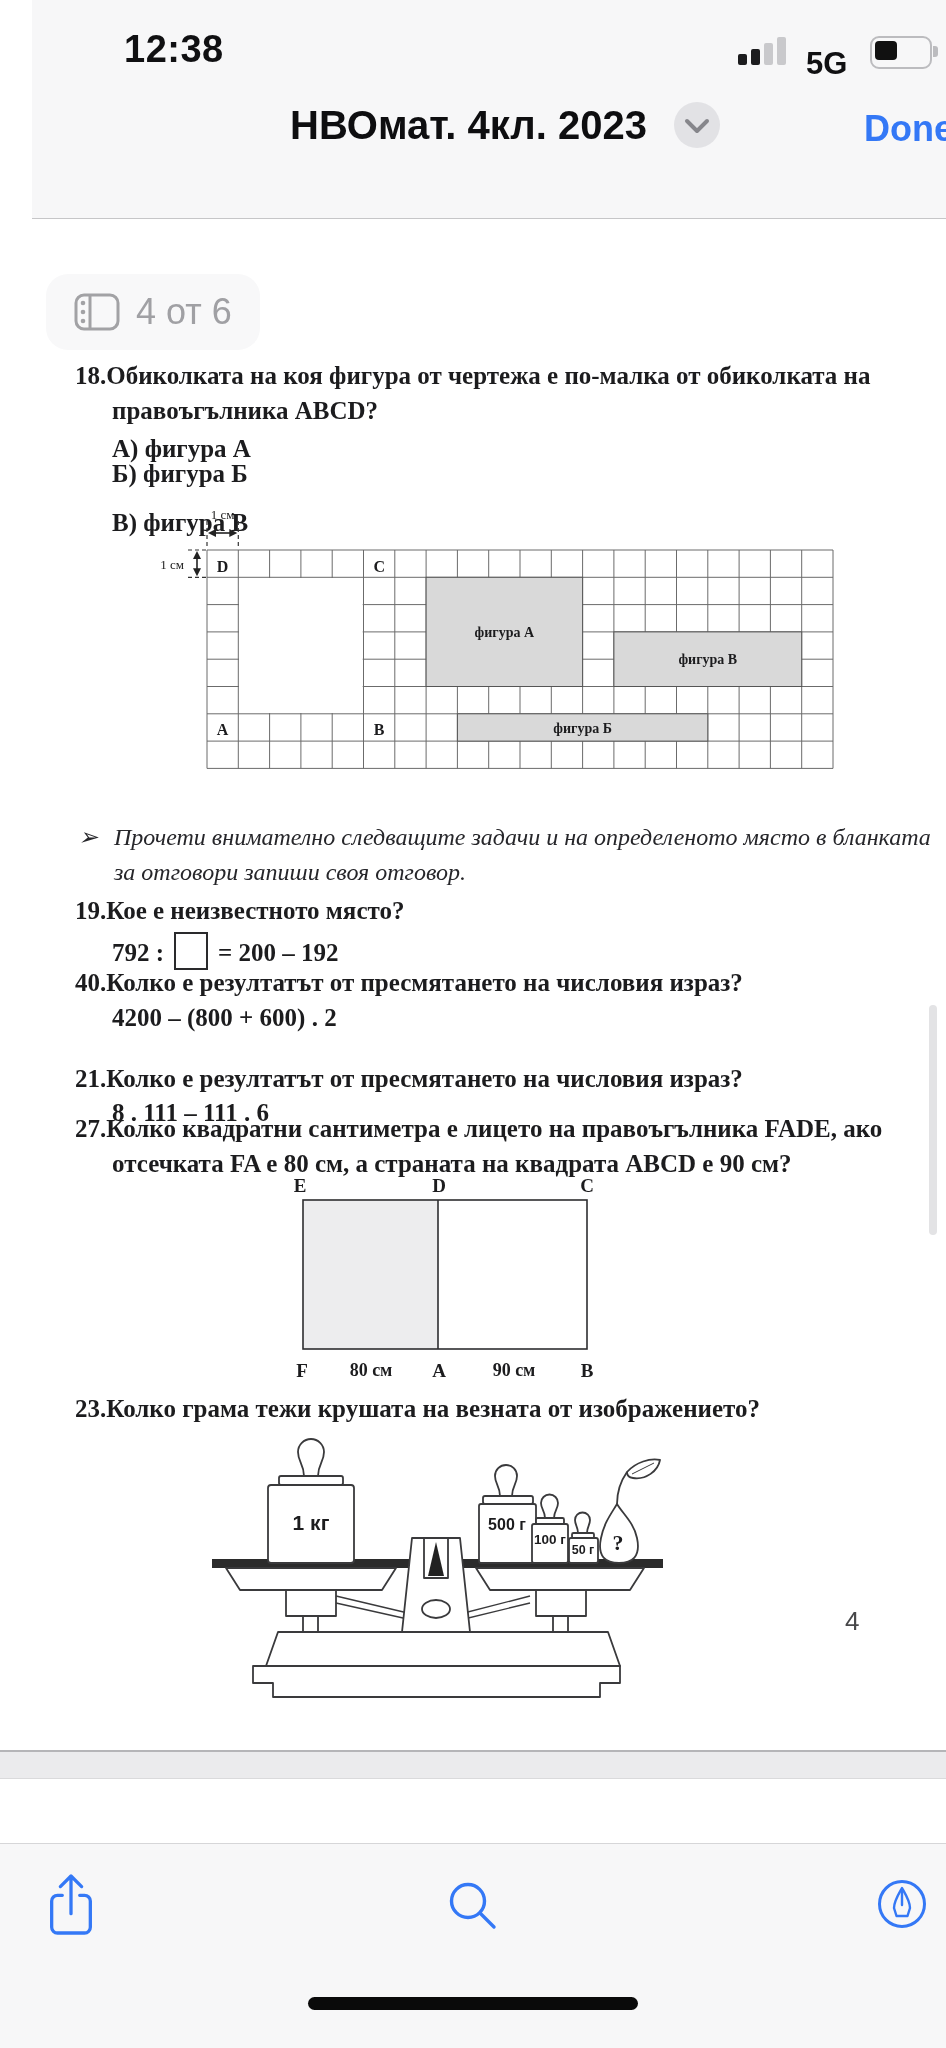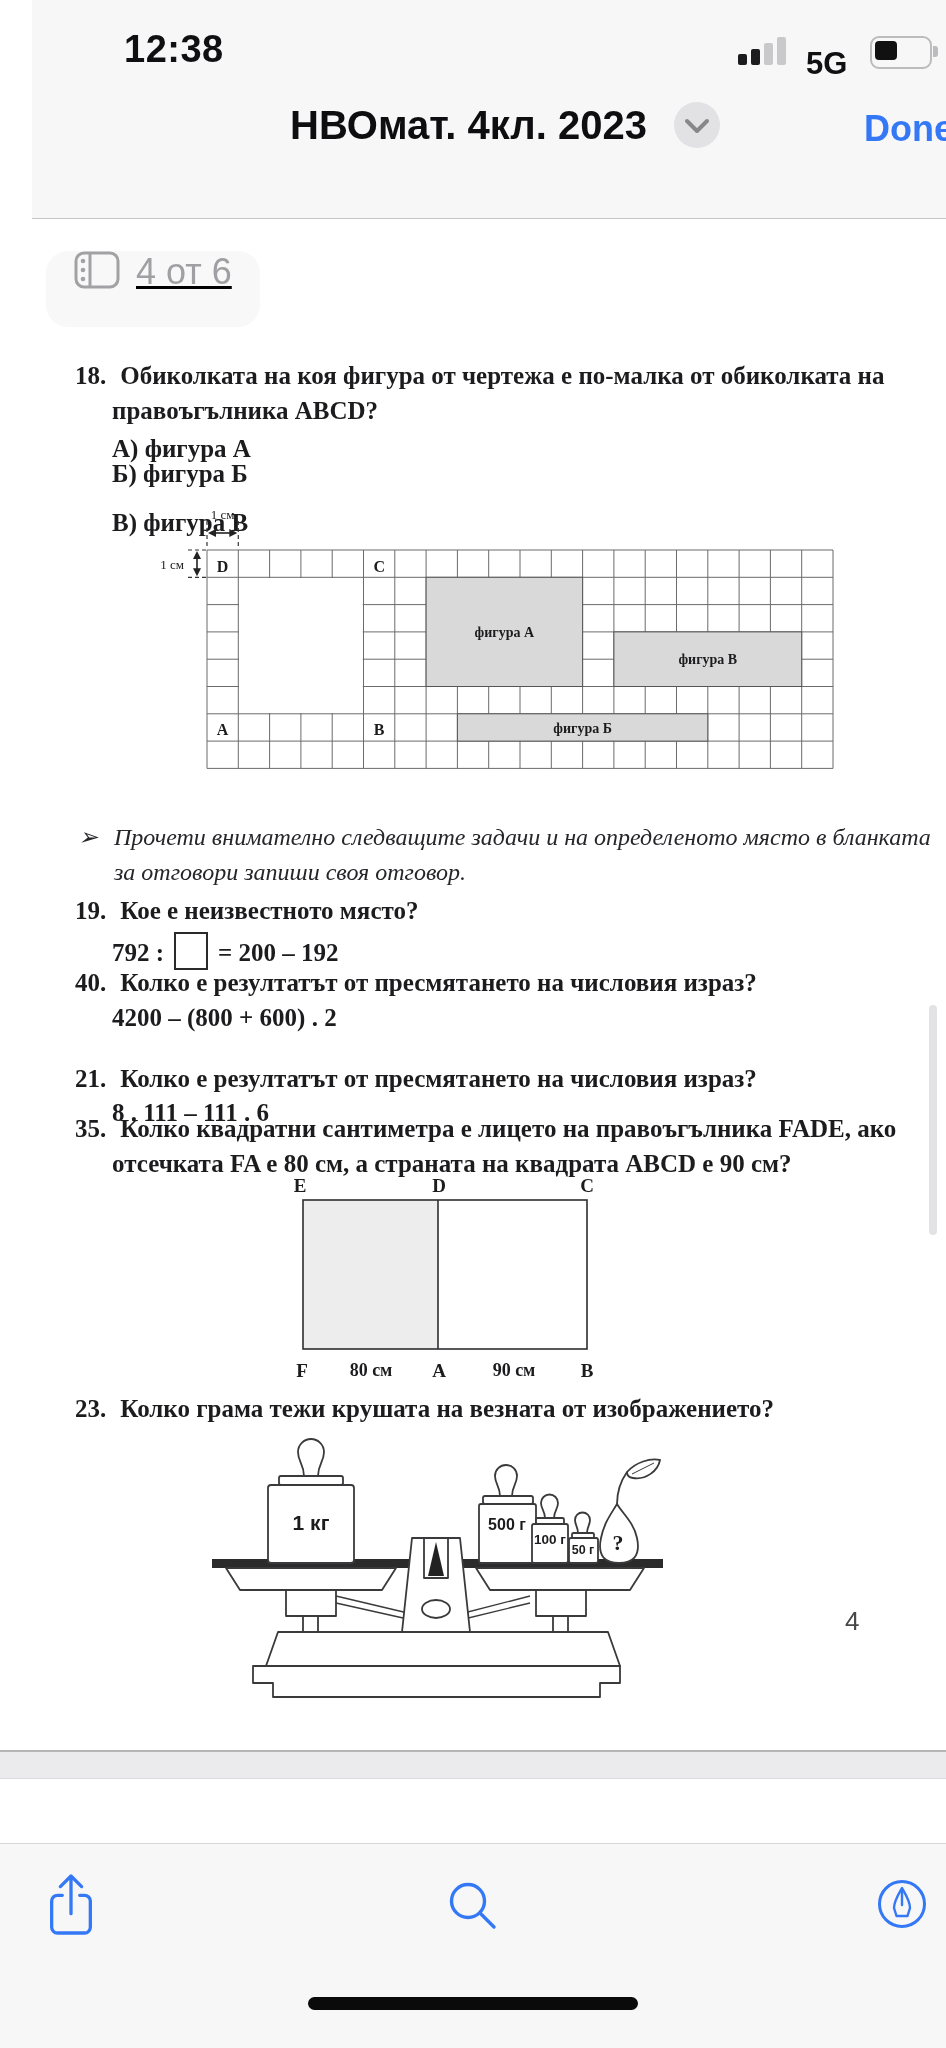--- a/index.html
+++ b/index.html
@@ -12,27 +12,27 @@
   .time{position:absolute;left:92px;top:28px;font-size:38px;font-weight:600;color:#101012;letter-spacing:.5px;}
   .fiveg{position:absolute;left:774px;top:46px;font-size:31px;font-weight:600;color:#101012;}
   .batt{position:absolute;left:838px;top:36px;width:58px;height:29px;border:2px solid #bcbcbf;border-radius:9px;}
   .batt .lvl{position:absolute;left:3px;top:3px;width:22px;height:19px;background:#111;border-radius:4px;}
   .batt .nub{position:absolute;right:-8px;top:8px;width:5px;height:11px;background:#bcbcbf;border-radius:0 3px 3px 0;}
   .navrow{position:absolute;left:0;right:0;top:102px;display:flex;justify-content:center;align-items:center;gap:27px;}
   .navtitle{font-size:40px;font-weight:600;color:#0e0e10;}
   .chev{width:46px;height:46px;border-radius:23px;background:#e2e2e5;display:flex;align-items:center;justify-content:center;}
   .done{position:absolute;right:24px;top:108px;font-size:36px;font-weight:600;color:#3478F6;}
   
-  .pill{position:absolute;left:46px;top:251px;height:76px;display:inline-flex;align-items:flex-start;
-        gap:16px;padding:0 28px;background:#f8f8f9;border-radius:22px;text-decoration:underline;}
+  .pill{position:absolute;left:46px;top:274px;height:76px;display:inline-flex;align-items:center;
+        gap:16px;padding:0 28px;background:#f8f8f9;border-radius:22px;}
   .pill-label{font-size:36px;font-weight:500;color:#a0a0a4;}
   
   .ql{position:absolute;white-space:nowrap;font-family:"Liberation Serif",serif;font-weight:bold;
       font-size:25px;color:#1c1c1e;line-height:1;}
-  .ql .num{margin-right:14px;}
+  .ql .num{margin-right:0;}
   .note{position:absolute;white-space:nowrap;font-family:"Liberation Serif",serif;font-style:italic;
         font-size:24px;color:#26262a;line-height:1;}
   .exprbox{display:inline-block;width:30px;height:34px;border:2px solid #2a2a2c;vertical-align:-9px;margin:0 10px;background:#fff;}
   .pagenum{position:absolute;left:845px;top:1606px;font-size:26px;color:#48484a;}
   
   .gapband{position:absolute;left:0;top:1750px;width:946px;height:26px;background:#ebebed;
            border-top:2px solid #b5b5b8;border-bottom:1px solid #dadadc;}
   .toolbar{position:absolute;left:0;top:1843px;width:946px;height:205px;background:#f7f7f8;border-top:1px solid #d6d6d8;}
   .homebar{position:absolute;left:308px;top:1996px;width:330px;height:13px;background:#0a0a0a;border-radius:7px;}
   .scrollbar{position:absolute;left:929px;top:1005px;width:8px;height:230px;background:#e3e3e5;border-radius:4px;}
@@ -119,21 +119,21 @@
 
 <div class="ql" style="left:75px;top:898px"><span class="num">19.</span><span>Кое е неизвестното място?</span></div>
 <div class="ql" style="left:112px;top:932px"><span>792 :</span><span class="exprbox"></span><span>= 200 – 192</span></div>
 
 <div class="ql" style="left:75px;top:970px"><span class="num">40.</span><span>Колко е резултатът от пресмятането на числовия израз?</span></div>
 <div class="ql" style="left:112px;top:1005px">4200 – (800 + 600) . 2</div>
 
 <div class="ql" style="left:75px;top:1066px"><span class="num">21.</span><span>Колко е резултатът от пресмятането на числовия израз?</span></div>
 <div class="ql" style="left:112px;top:1100px">8 . 111 – 111 . 6</div>
 
-<div class="ql" style="left:75px;top:1116px"><span class="num">35.</span><span>Колко квадратни сантиметра е лицето на правоъгълника FADE, ако</span></div>
+<div class="ql" style="left:75px;top:1116px"><span class="num">27.</span><span>Колко квадратни сантиметра е лицето на правоъгълника FADE, ако</span></div>
 <div class="ql" style="left:112px;top:1151px">отсечката FA е 80 см, а страната на квадрата ABCD е 90 см?</div>
 
 <svg class="abs" style="left:240px;top:1172px" width="420" height="218" viewBox="0 0 420 218">
   <rect x="63" y="28" width="135" height="149" fill="#ededee"></rect>
   <rect x="63" y="28" width="284" height="149" fill="none" stroke="#2e2e30" stroke-width="1.6"></rect>
   <line x1="198" y1="28" x2="198" y2="177" stroke="#2e2e30" stroke-width="1.6"></line>
   <g font-family="Liberation Serif,serif" font-weight="bold" font-size="19" fill="#1c1c1e" text-anchor="middle">
     <text x="60" y="20">E</text>
     <text x="199" y="20">D</text>
     <text x="347" y="20">C</text>

